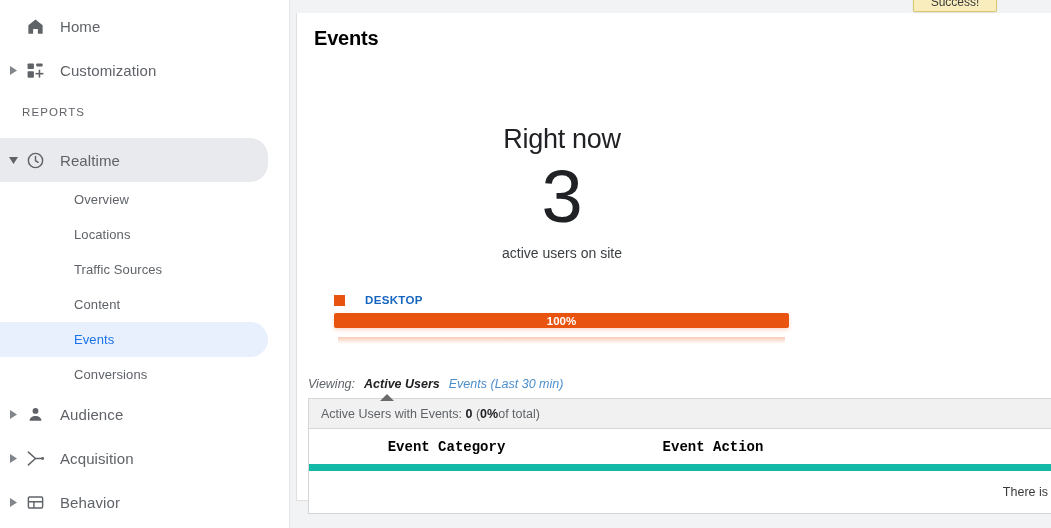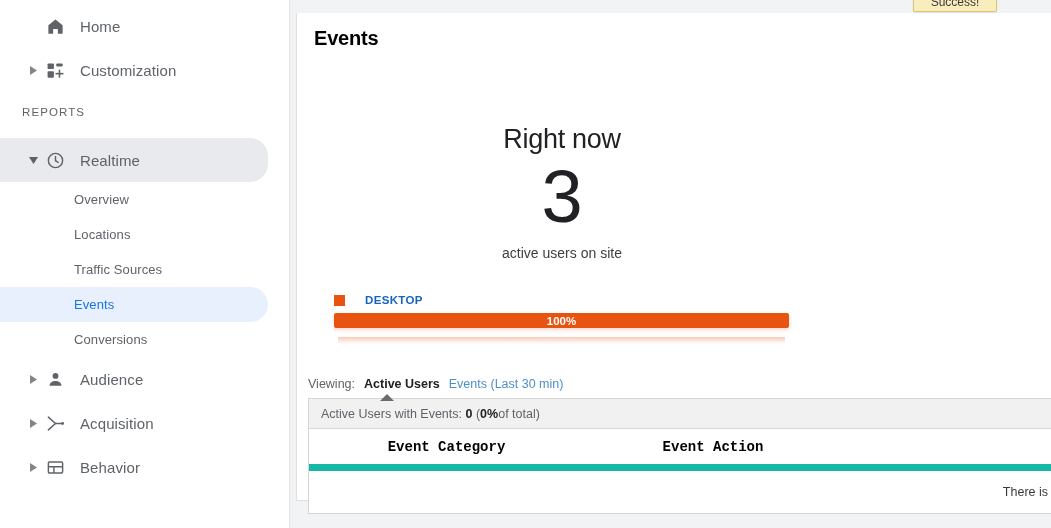--- a/index.html
+++ b/index.html
@@ -30,21 +30,21 @@
     padding-top: 4px;
   }
   .nav-row {
     position: relative;
     height: 35px;
     display: flex;
     align-items: center;
     border-radius: 0 18px 18px 0;
     cursor: pointer;
   }
-  .nav-row.top-level { height: 44px; padding-left: 20px; }
+  .nav-row.top-level { height: 44px; }
   .nav-row .arrow {
     width: 26px;
     flex: 0 0 26px;
     display: flex;
     align-items: center;
     justify-content: center;
     color: #5f6368;
     font-size: 8px;
     line-height: 1;
   }
@@ -212,20 +212,21 @@
   }
 
   
   .viewing-row {
     position: absolute;
     left: 11px;
     top: 364px;
     display: flex;
     align-items: baseline;
     gap: 9px;
+    font-style: italic;
   }
   .viewing-label { font-size: 12.5px; color: #5f6368; }
   .viewing-tab {
     font-size: 12.5px;
     color: #202124;
     font-weight: bold;
     cursor: pointer;
     position: relative;
   }
   .viewing-tab.link { color: #4d8fcc; font-weight: normal; }
@@ -337,20 +338,23 @@
     </div>
 
     <div class="sub-row">
       <span class="lbl">Overview</span>
     </div>
     <div class="sub-row">
       <span class="lbl">Locations</span>
     </div>
     <div class="sub-row">
       <span class="lbl">Traffic Sources</span>
+    </div>
+    <div class="sub-row">
+      <span class="lbl">Content</span>
     </div>
     <div class="sub-row active">
       <span class="lbl">Events</span>
     </div>
     <div class="sub-row">
       <span class="lbl">Conversions</span>
     </div>
 
     <div class="nav-row top-level">
       <span class="arrow">

